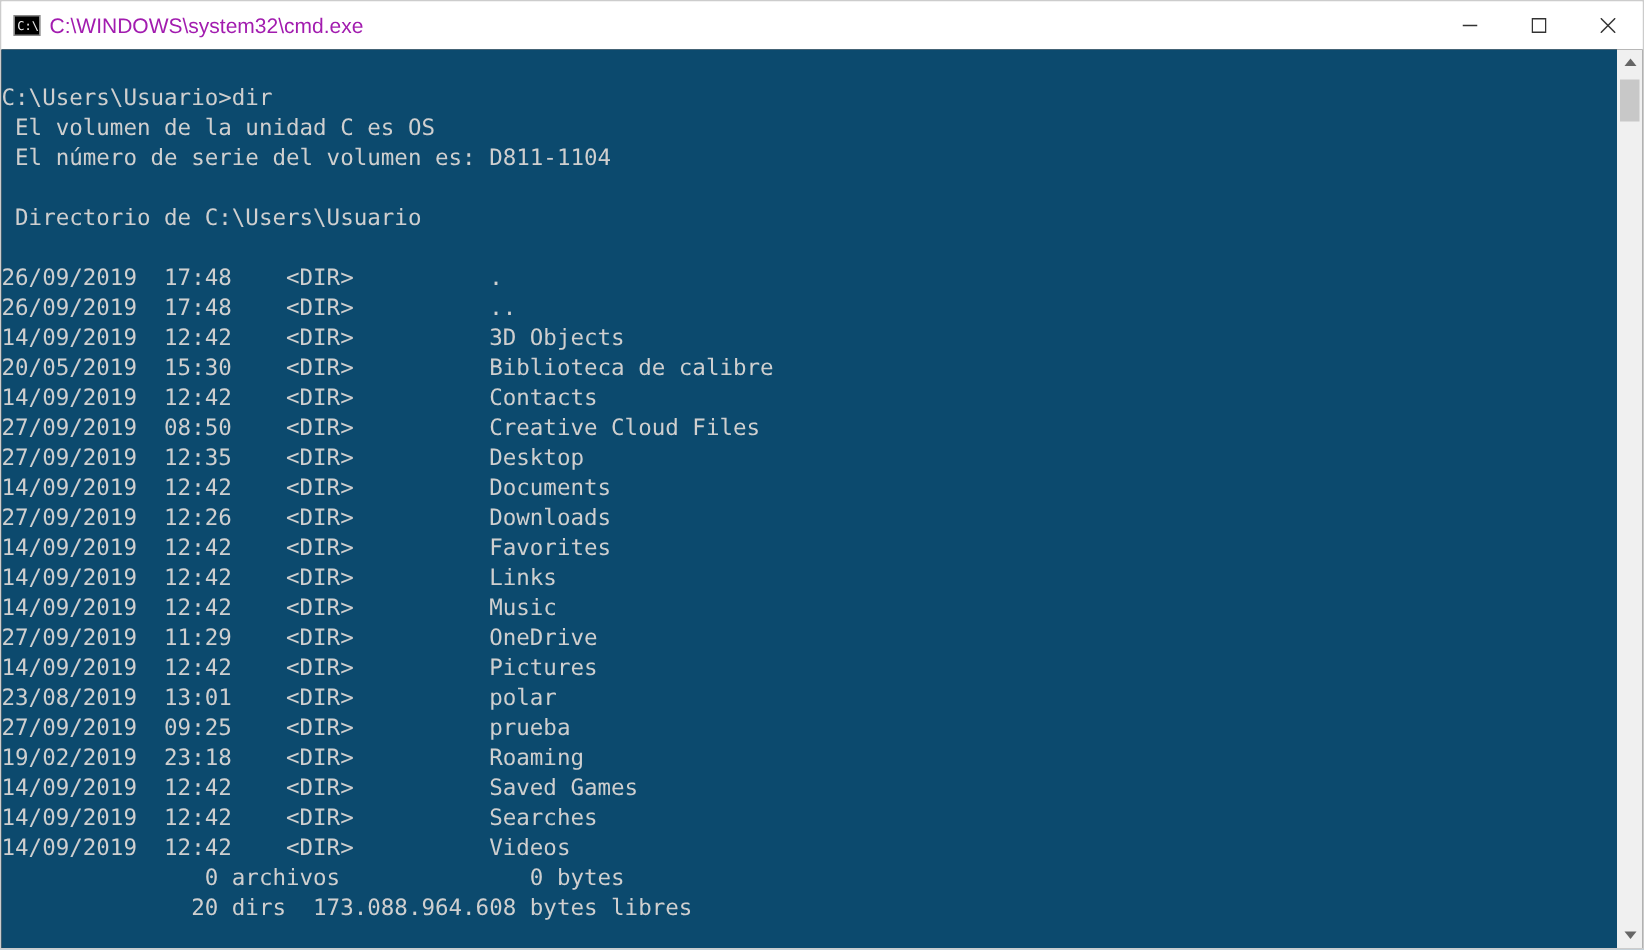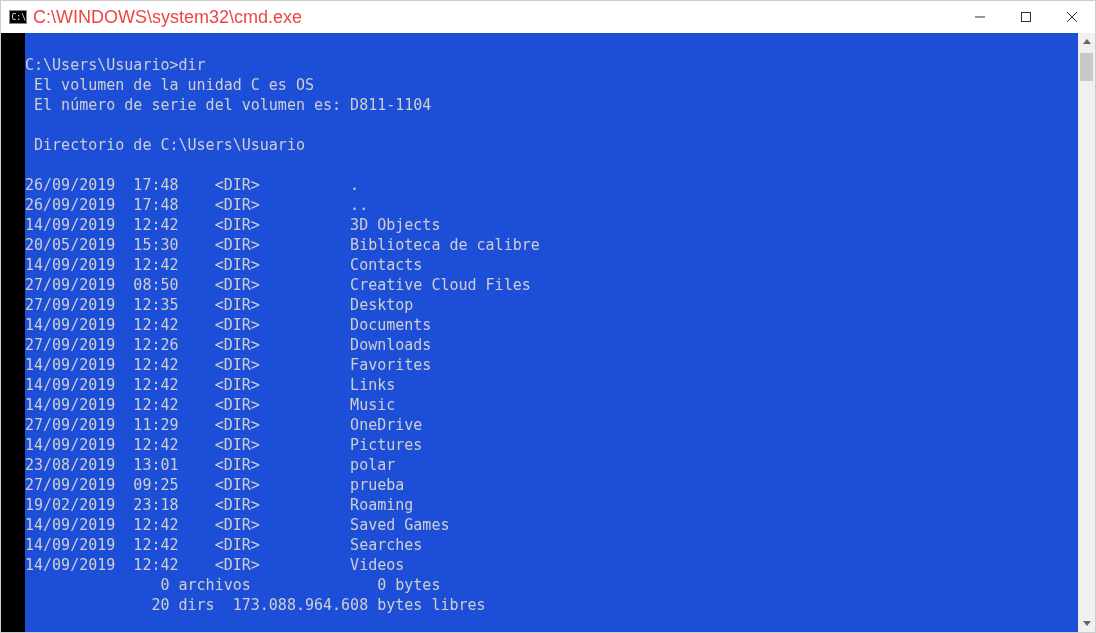--- a/index.html
+++ b/index.html
@@ -1,26 +1,26 @@
 <!DOCTYPE html>
 <html><head>
 <meta charset="utf-8">
 <style>
   * { margin: 0; padding: 0; box-sizing: border-box; }
   html, body { width: 1096px; height: 633px; overflow: hidden; font-family: "Segoe UI", Tahoma, sans-serif; background: #fff; }
   .window { width: 1096px; height: 633px; display: flex; flex-direction: column; border: 1px solid #ccc; }
   .titlebar { height: 32px; background: #fff; display: flex; align-items: center; }
   .titlebar .icon { width: 18px; height: 14px; margin: 0 6px 0 8px; display: flex; align-items: center; justify-content: center; }
   .titlebar .icon svg { display: block; }
-  .titlebar .title { flex: 0 0 auto; font-size: 18px; color: #ef4444; }
+  .titlebar .title { flex: 0 0 auto; font-size: 14px; color: #a21caf; }
   .titlebar .spacer { flex: 1 1 auto; }
   .winbtn { width: 46px; height: 32px; display: flex; align-items: center; justify-content: center; color: #555; }
   .winbtn svg { display: block; }
   .client { flex: 1 1 auto; display: flex; background: #000; min-height: 0; }
-  .terminal { flex: 1 1 auto; background: #1d4ed8; color: #cfcfcf; font-family: Consolas, "Lucida Console", monospace; font-size: 15px; line-height: 20px; white-space: pre; padding: 2px 0 0 0; overflow: hidden; margin-left: 24px; }
+  .terminal { flex: 1 1 auto; background: #0c4a6e; color: #cfcfcf; font-family: Consolas, "Lucida Console", monospace; font-size: 15px; line-height: 20px; white-space: pre; padding: 2px 0 0 0; overflow: hidden; }
   .terminal .line { height: 20px; }
   .scrollbar { width: 17px; background: #f0f0f0; position: relative; }
   .scroll-up, .scroll-down { position: absolute; left: 0; width: 17px; height: 17px; display: flex; align-items: center; justify-content: center; }
   .scroll-up { top: 0; }
   .scroll-down { bottom: 0; }
   .scroll-up::before { content: ""; border-left: 4px solid transparent; border-right: 4px solid transparent; border-bottom: 5px solid #666; }
   .scroll-down::before { content: ""; border-left: 4px solid transparent; border-right: 4px solid transparent; border-top: 5px solid #666; }
   .scroll-thumb { position: absolute; left: 2px; width: 13px; background: #c8c8c8; }
 </style>
 </head>

